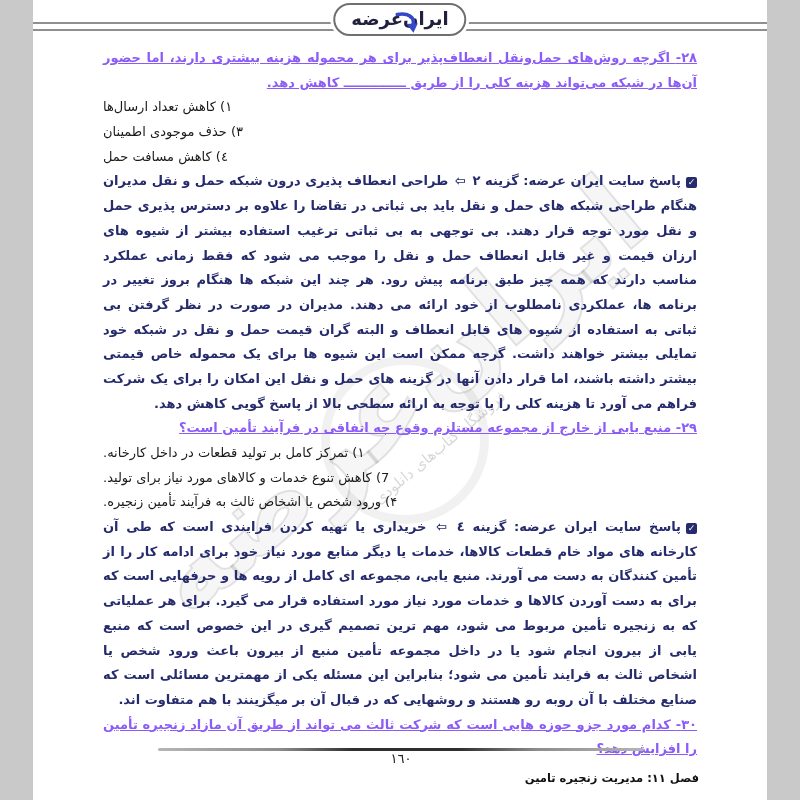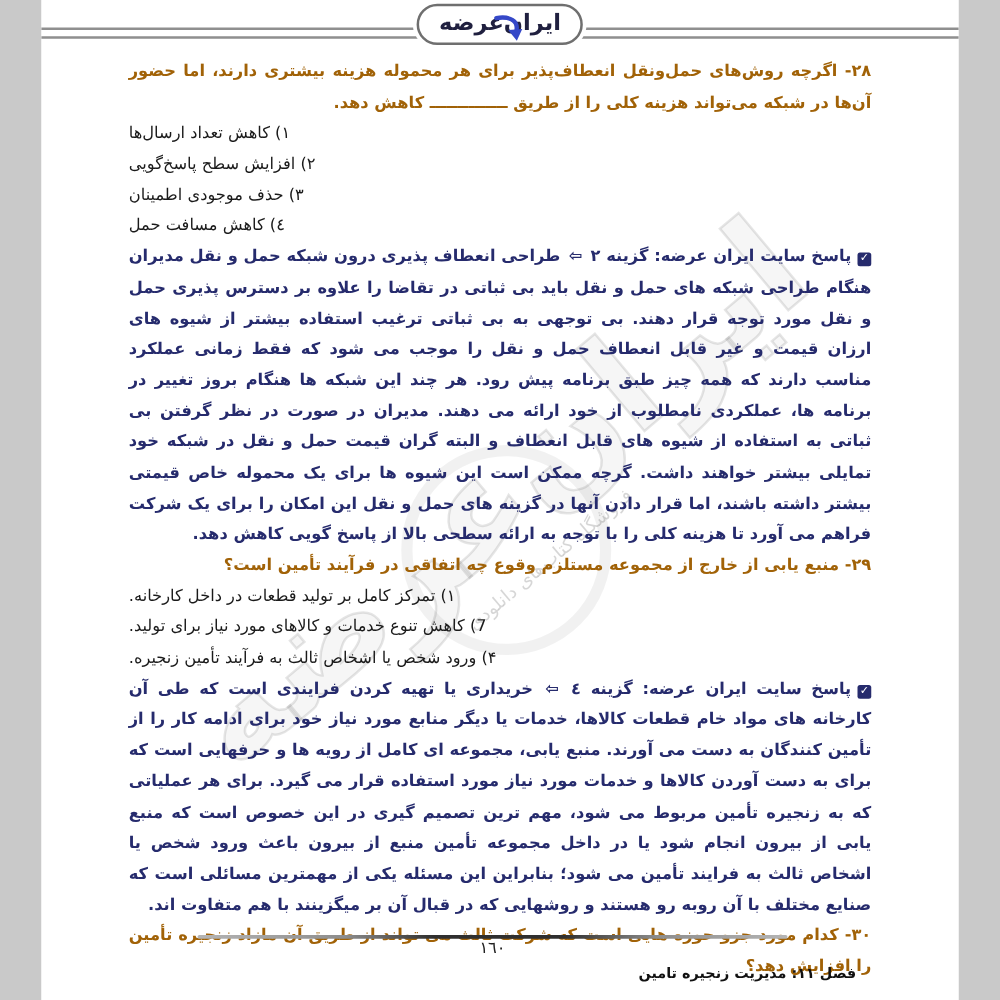--- a/index.html
+++ b/index.html
@@ -51,33 +51,33 @@
     border:9px solid rgba(0,0,0,0.055);border-radius:50%;z-index:0;
     pointer-events:none;
   }
   
   .content{
     position:absolute;top:46px;right:70px;left:70px;z-index:1;
     direction:rtl;text-align:justify;
     font-size:13px;line-height:1.9;color:#1a1a1a;
   }
   .content p{margin:0;}
-  .q{font-weight:bold;color:#a16207;}
+  .q{font-weight:bold;color:#8b5cf6;text-decoration:underline;}
   .opt{text-align:left;}
   .ans{color:#262b6d;font-weight:600;}
   .ans-label{font-weight:bold;}
   .checkbox{
     display:inline-block;width:11px;height:11px;border-radius:2px;
     background:#262b6d;color:#ffffff;font-size:9px;line-height:11px;
     text-align:center;margin-left:5px;vertical-align:0;
   }
   .arrow-icon{font-weight:bold;padding:0 2px;}
   
   .footer{
-    position:absolute;bottom:6px;left:70px;right:82px;height:50px;
+    position:absolute;bottom:6px;left:70px;right:68px;height:50px;
     direction:rtl;z-index:2;background:transparent;
   }
   .footer-line{
     position:absolute;top:4px;left:55px;right:55px;height:3px;border-radius:2px;
     background:linear-gradient(to right,#b5b5b5 0%,#8d8d8d 25%,#2f2f2f 40%,#2f2f2f 62%,#8d8d8d 78%,#b5b5b5 100%);
   }
   .page-number{
     position:absolute;top:7px;width:100%;text-align:center;
     font-size:13px;color:#222;
   }
@@ -105,21 +105,20 @@
   <div class="watermark">
     <div class="wm-main">ایران‌عرضه</div>
     <div class="wm-sub">فروشگاه کتاب‌های دانلودی</div>
   </div>
 
   <div class="content">
 
     <section>
       <p class="q"><span>۲۸-</span> <span>اگرچه روش‌های حمل‌ونقل انعطاف‌پذیر برای هر محموله هزینه بیشتری دارند، اما حضور آن‌ها در شبکه می‌تواند هزینه کلی را از طریق ــــــــــــــ کاهش دهد.</span></p>
       <p class="opt">۱) کاهش تعداد ارسال‌ها</p>
-      <p class="opt">۲) افزایش سطح پاسخ‌گویی</p>
       <p class="opt">۳) حذف موجودی اطمینان</p>
       <p class="opt">٤) کاهش مسافت حمل</p>
       <p class="ans"><span class="checkbox">✓</span><span class="ans-label">پاسخ سایت ایران عرضه: گزینه ۲</span> <span class="arrow-icon">⇦</span> <span>طراحی انعطاف پذیری درون شبکه حمل و نقل مدیران هنگام طراحی شبکه های حمل و نقل باید بی ثباتی در تقاضا را علاوه بر دسترس پذیری حمل و نقل مورد توجه قرار دهند. بی توجهی به بی ثباتی ترغیب استفاده بیشتر از شیوه های ارزان قیمت و غیر قابل انعطاف حمل و نقل را موجب می شود که فقط زمانی عملکرد مناسب دارند که همه چیز طبق برنامه پیش رود. هر چند این شبکه ها هنگام بروز تغییر در برنامه ها، عملکردی نامطلوب از خود ارائه می دهند. مدیران در صورت در نظر گرفتن بی ثباتی به استفاده از شیوه های قابل انعطاف و البته گران قیمت حمل و نقل در شبکه خود تمایلی بیشتر خواهند داشت. گرچه ممکن است این شیوه ها برای یک محموله خاص قیمتی بیشتر داشته باشند، اما قرار دادن آنها در گزینه های حمل و نقل این امکان را برای یک شرکت فراهم می آورد تا هزینه کلی را با توجه به ارائه سطحی بالا از پاسخ گویی کاهش دهد.</span></p>
     </section>
 
     <section>
       <p class="q"><span>۲۹-</span> <span>منبع یابی از خارج از مجموعه مستلزم وقوع چه اتفاقی در فرآیند تأمین است؟</span></p>
       <p class="opt">۱) تمرکز کامل بر تولید قطعات در داخل کارخانه.</p>
       <p class="opt">7) کاهش تنوع خدمات و کالاهای مورد نیاز برای تولید.</p>
       <p class="opt">۴) ورود شخص یا اشخاص ثالث به فرآیند تأمین زنجیره.</p>

